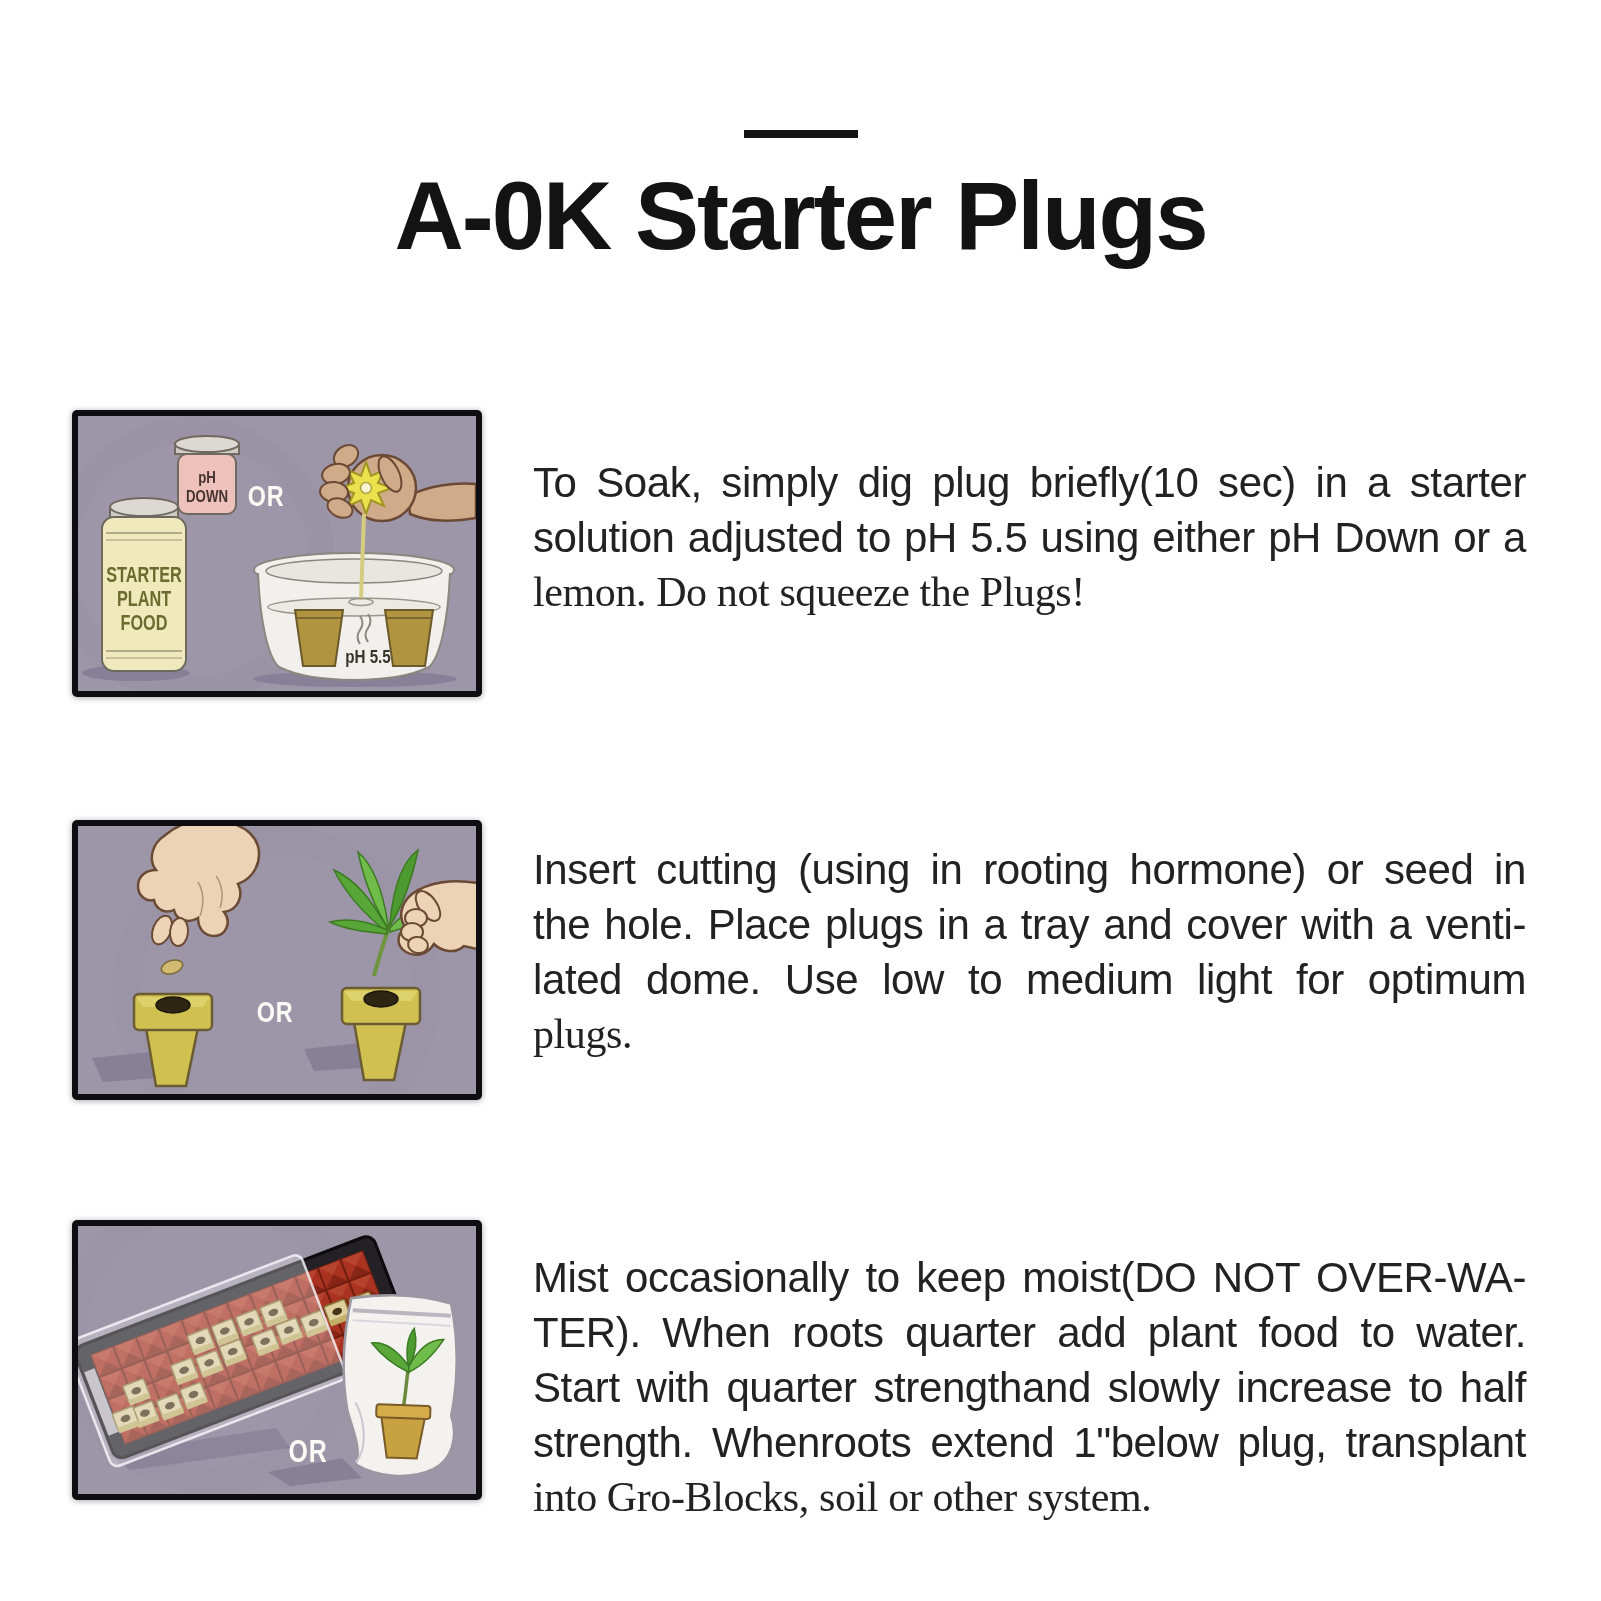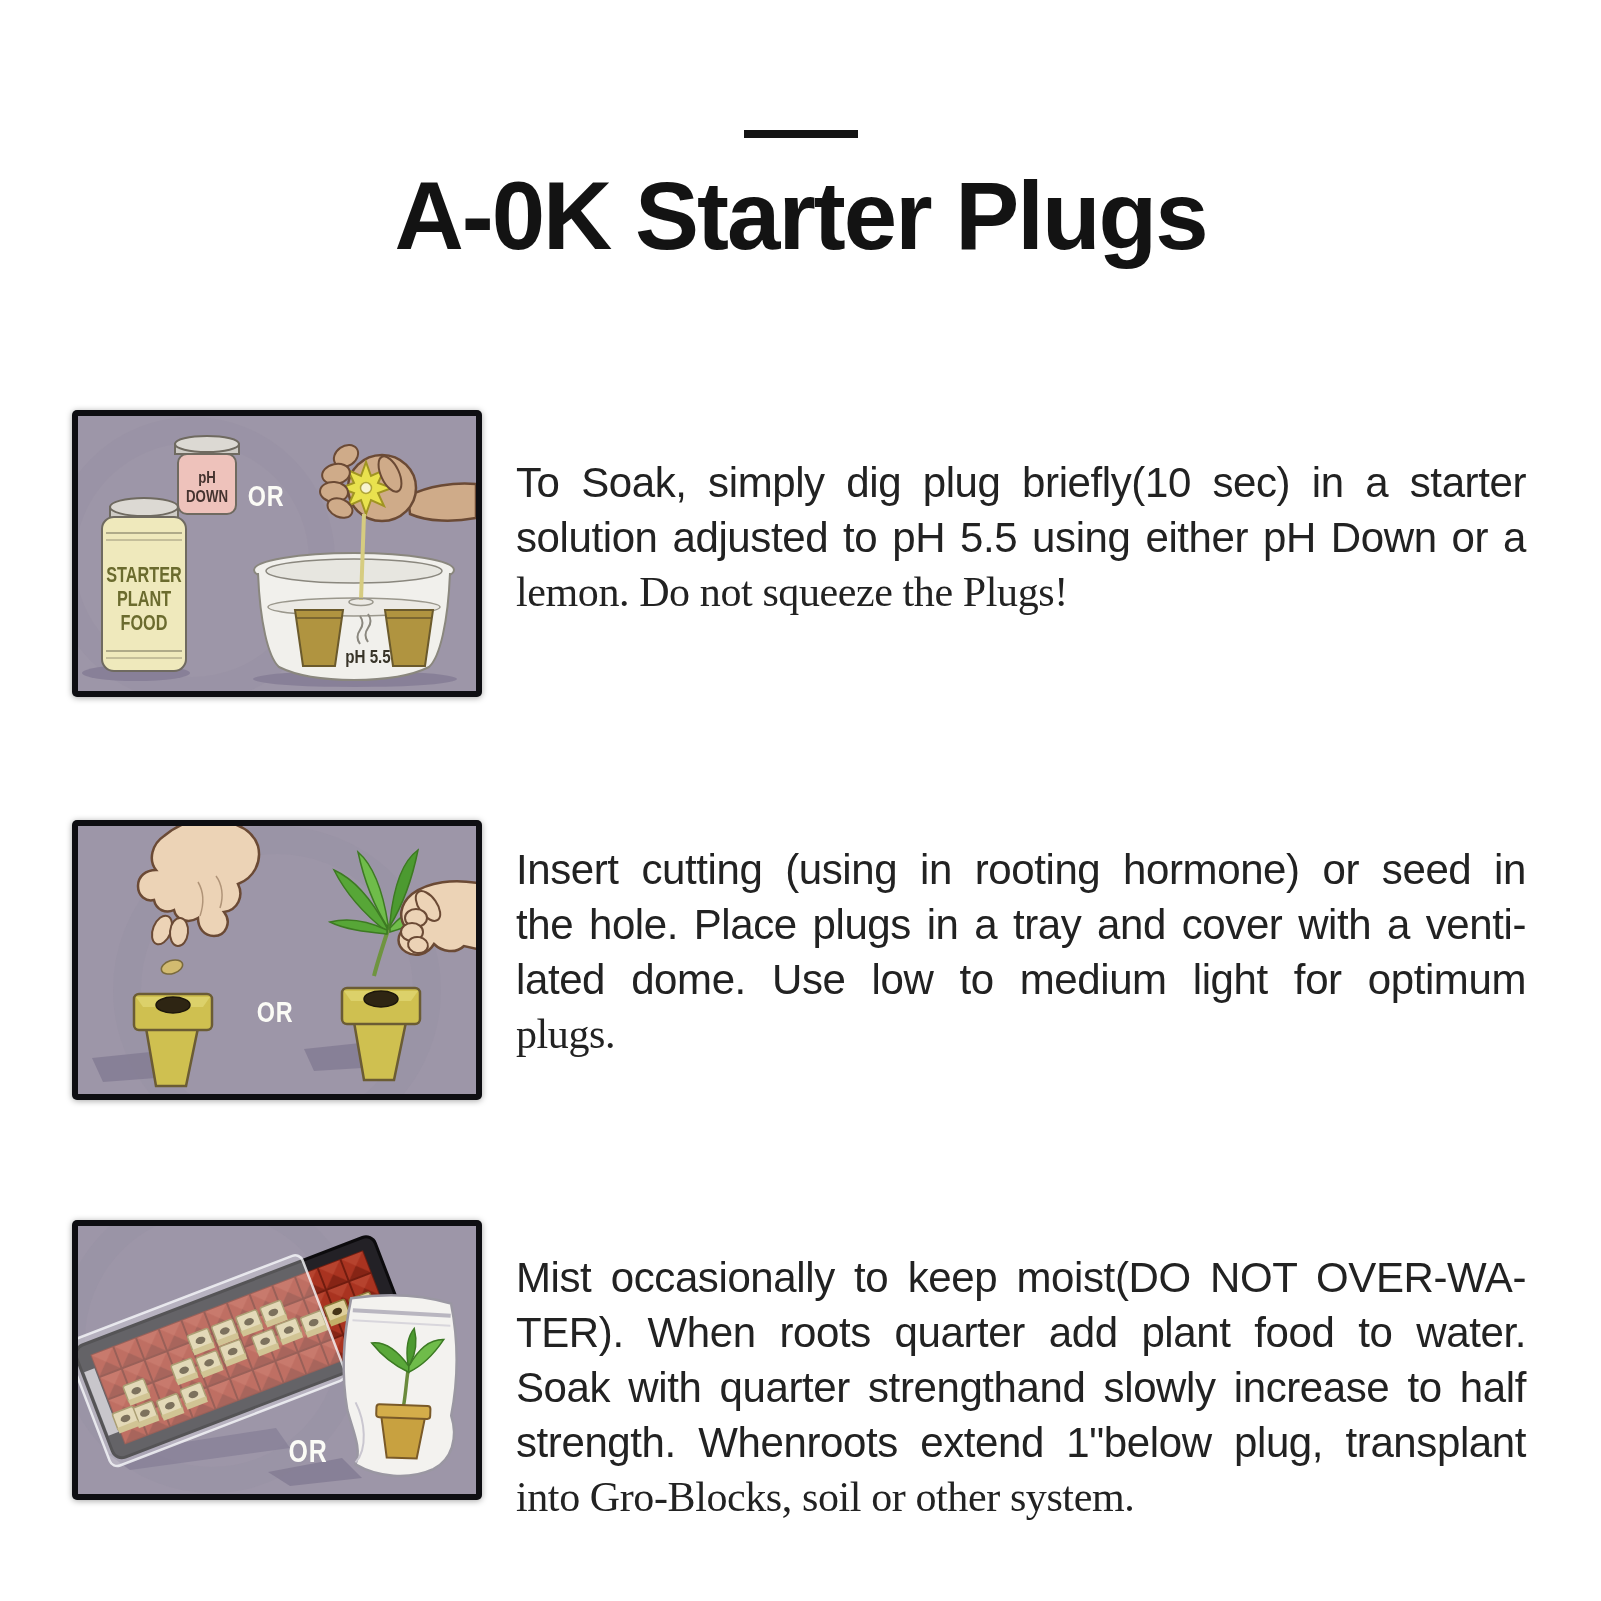--- a/index.html
+++ b/index.html
@@ -27,21 +27,21 @@
   .panel svg{display:block;}
 
   .text-block{
     position:absolute;left:516px;width:1010px;
     font-size:42px;line-height:55px;letter-spacing:-0.4px;
     color:#222222;
   }
   #text-1{top:455px;}
   #text-2{top:842px;}
   #text-3{top:1250px;}
-  .pline{text-align:justify;text-align-last:justify;}
+  .pline{text-align:justify;text-align-last:justify;margin-left:17px;}
   .pline.last{text-align-last:left;font-family:Liberation Serif, serif;}
 
   
   .or-label{font-family:"Liberation Sans",sans-serif;font-weight:bold;font-size:30px;fill:#fbfbf6;text-anchor:middle;letter-spacing:1px;}
   .or-label.big{font-size:32px;}
   .jar-label-olive{font-family:"Liberation Sans",sans-serif;font-weight:bold;font-size:22px;fill:#6b6b2e;text-anchor:middle;}
   .label-dark{font-family:"Liberation Sans",sans-serif;font-weight:bold;font-size:17px;fill:#45332f;text-anchor:middle;}
   .bowl-label{font-family:"Liberation Sans",sans-serif;font-weight:bold;font-size:19px;fill:#383429;text-anchor:middle;}
 </style>
 </head>
@@ -341,18 +341,18 @@
     </div>
   <div class="text-block" id="text-2">
       <div class="pline">Insert cutting (using in rooting hormone) or seed in</div>
       <div class="pline">the hole. Place plugs in a tray and cover with a venti-</div>
       <div class="pline">lated dome. Use low to medium light for optimum</div>
       <div class="pline last">plugs.</div>
     </div>
   <div class="text-block" id="text-3">
       <div class="pline">Mist occasionally to keep moist(DO NOT OVER-WA-</div>
       <div class="pline">TER). When roots quarter add plant food to water.</div>
-      <div class="pline">Soak with quarter strengthand slowly increase to half</div>
+      <div class="pline">Start with quarter strengthand slowly increase to half</div>
       <div class="pline">strength. Whenroots extend 1"below plug, transplant</div>
       <div class="pline last">into Gro-Blocks, soil or other system.</div>
     </div>
 
 </div>
 
 </body></html>

